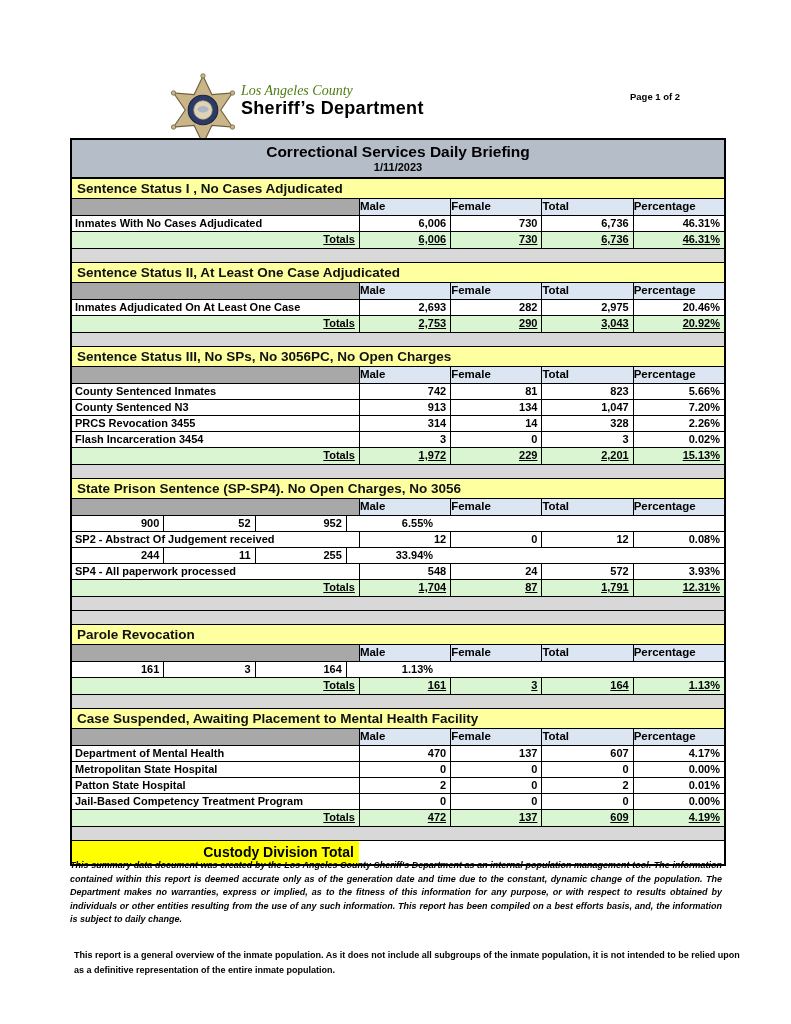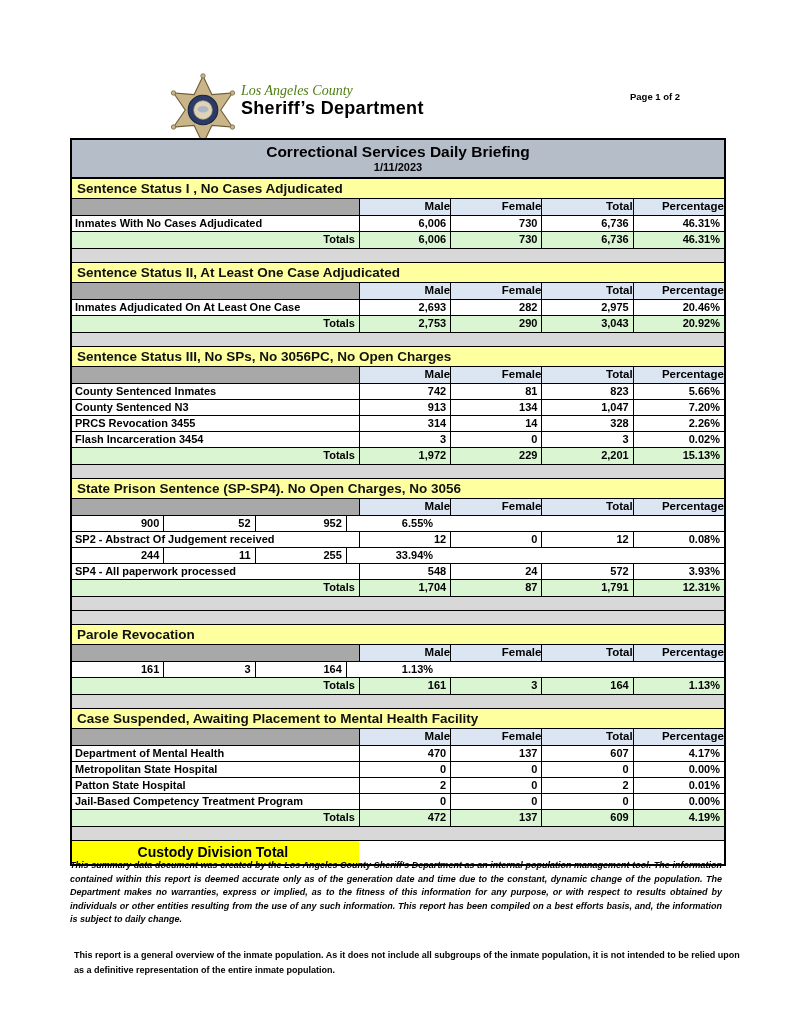--- a/index.html
+++ b/index.html
@@ -19,31 +19,31 @@
   .banner{background:#b5bdc9;border-bottom:2px solid #000;text-align:center;padding:2px 0 3px;}
   .banner-title{font-weight:bold;font-size:15.5px;line-height:19px;color:#000;}
   .banner-date{font-weight:bold;font-size:11px;line-height:13px;color:#000;}
   .sec-title{background:#feff9e;border-bottom:1.5px solid #000;font-weight:bold;font-size:13.5px;line-height:19px;height:19px;padding-left:5px;color:#111;}
   .trow{display:flex;border-bottom:1px solid #000;background:#fff;height:15px;}
   .cell{box-sizing:border-box;overflow:hidden;white-space:nowrap;}
   .cell + .cell{border-left:1px solid #000;}
   .label{flex:0 0 44%;}
   .num{flex:0 0 14%;text-align:right;padding-right:4px;font-weight:bold;font-size:11px;line-height:14px;color:#000;}
   .thead{height:16px;}
-  .thead .num{text-align:right;background:#dce6f2;font-size:11.5px;line-height:15px;padding-right:0;}
+  .thead .num{text-align:left;background:#dce6f2;font-size:11.5px;line-height:15px;padding-right:0;}
   .ghead{background:#a8a8a8;}
   .rlabel{font-weight:bold;font-size:11px;line-height:14px;padding-left:3px;color:#000;}
-  .totals{height:16px;}
+  .totals{height:16px;text-decoration:underline;}
   .totals .cell{background:#d9f5d2;}
   .tlabel{text-align:right;font-weight:bold;font-size:11px;line-height:15px;padding-right:4px;}
   .totals .num{line-height:15px;}
   .gap{height:13px;background:#d8d8d8;border-bottom:1px solid #000;}
   .custody{height:23px;border-bottom:none;}
   .custody .cell{background:#ffff00;}
-  .custody .label{text-align:center;font-weight:bold;font-size:14px;line-height:22px;padding-right:5px;}
+  .custody .label{text-align:right;font-weight:bold;font-size:14px;line-height:22px;padding-right:5px;}
   .custody .num{font-size:12px;line-height:22px;margin-top:37px;}
   
   .footnote1{position:absolute;left:70px;top:859px;width:652px;font-style:italic;font-weight:bold;font-size:9px;line-height:1.5;color:#000;text-align:justify;}
   .footnote2{position:absolute;left:74px;top:948px;width:668px;font-weight:bold;font-size:9px;line-height:1.65;color:#000;}
 </style>
 </head>
 <body>
 
 <div class="page">
 

